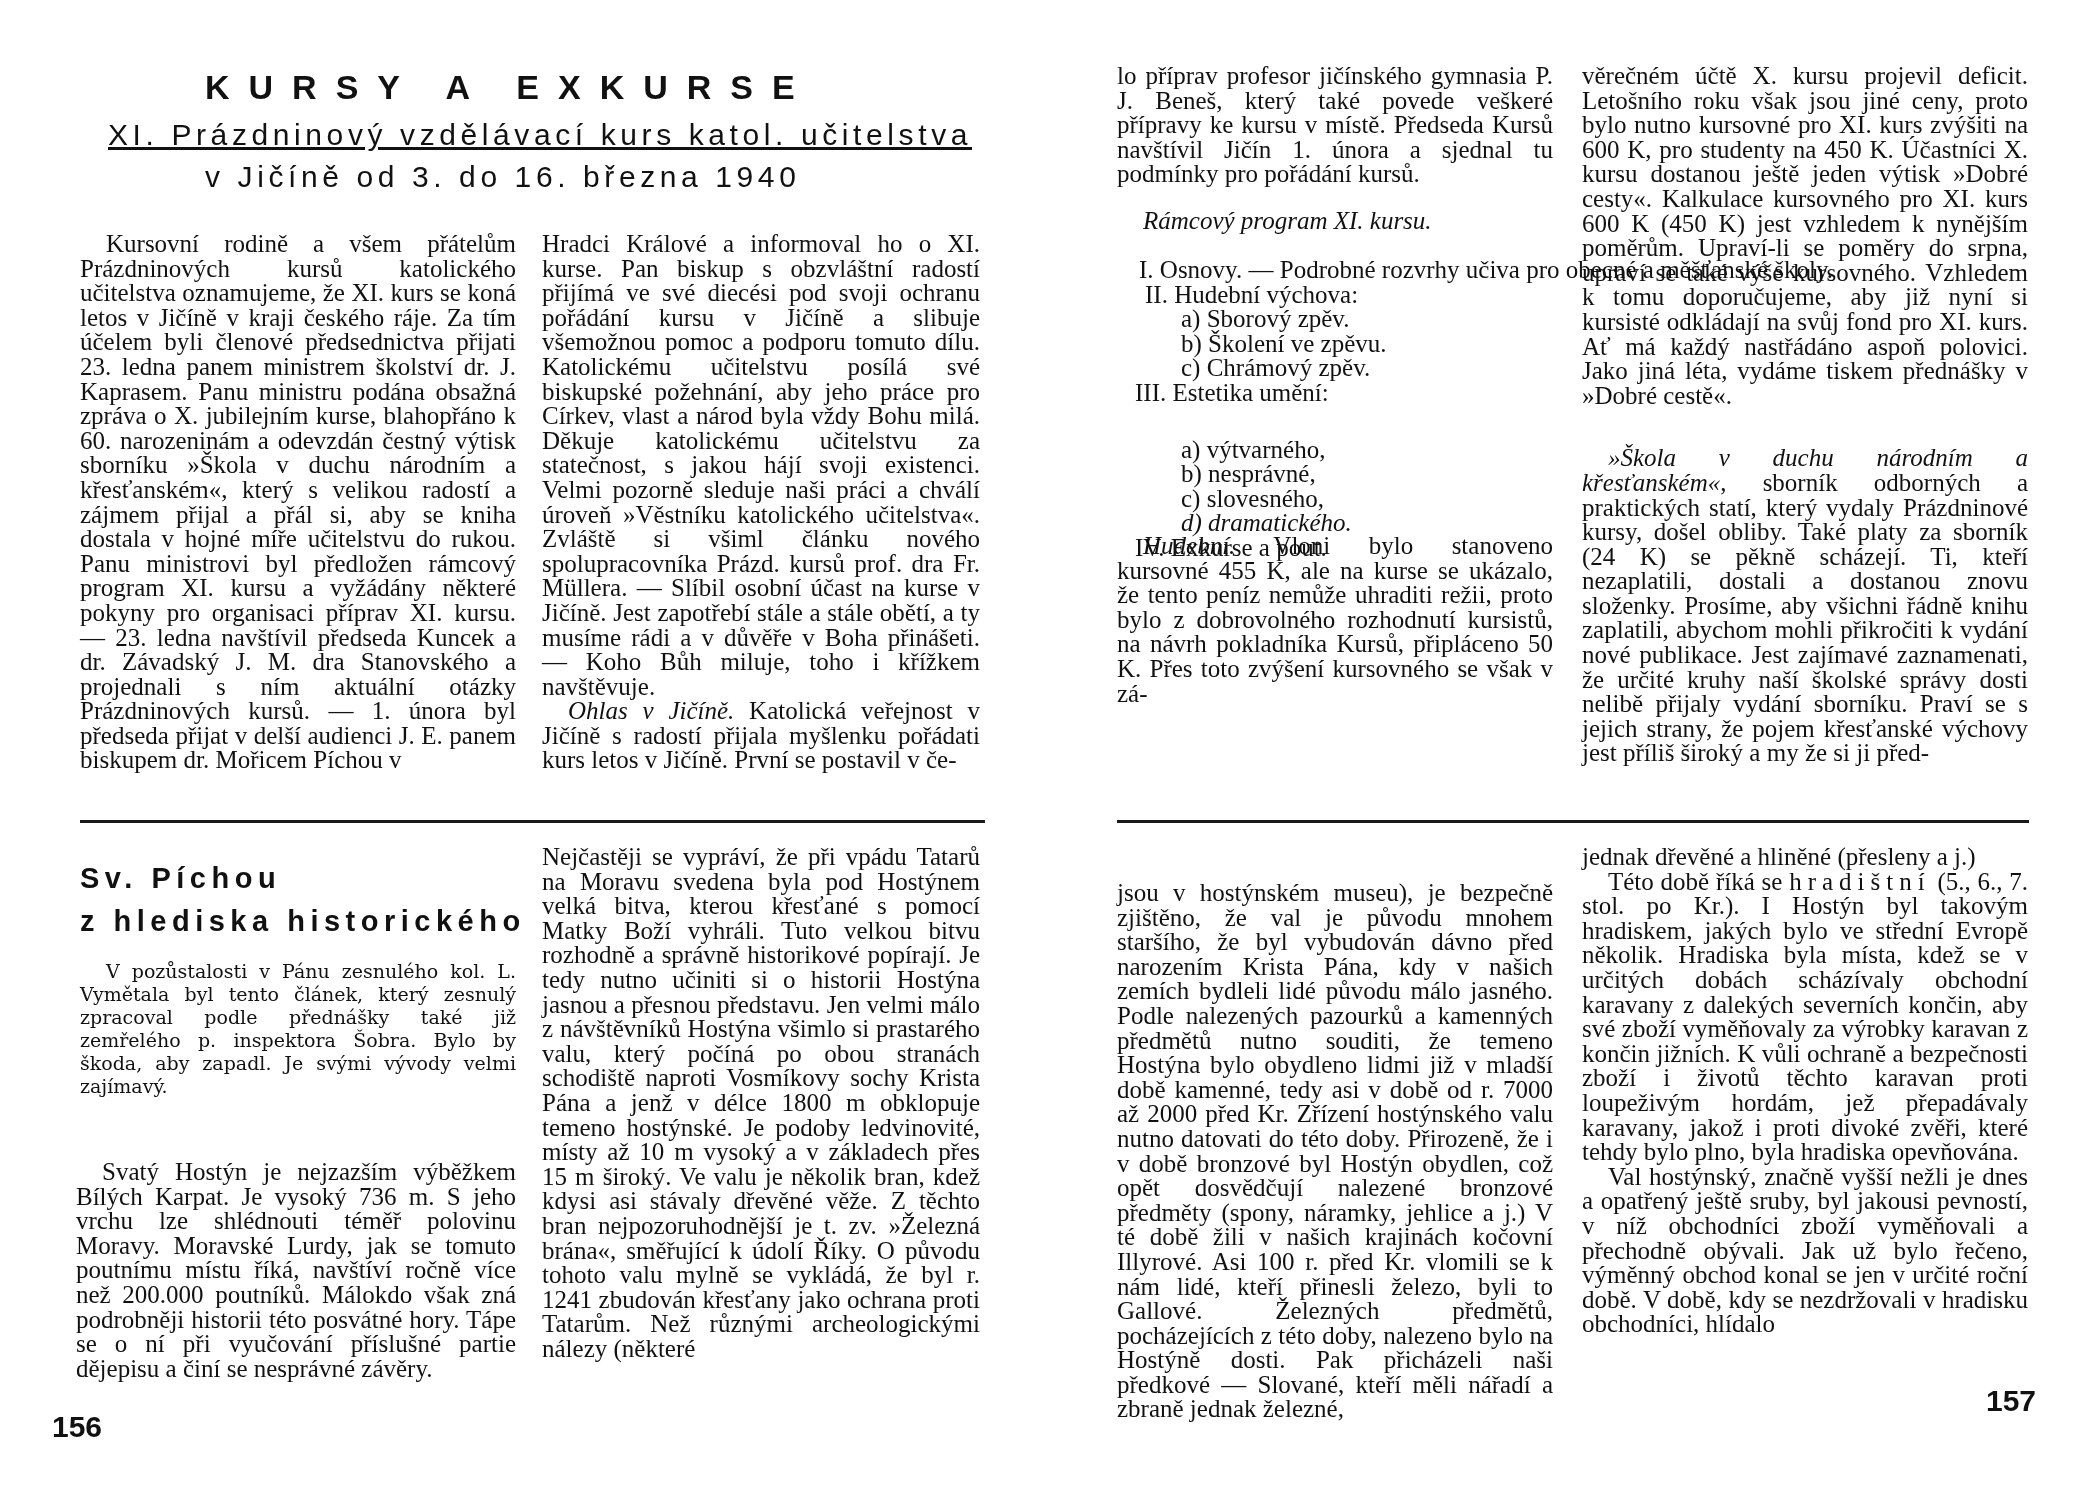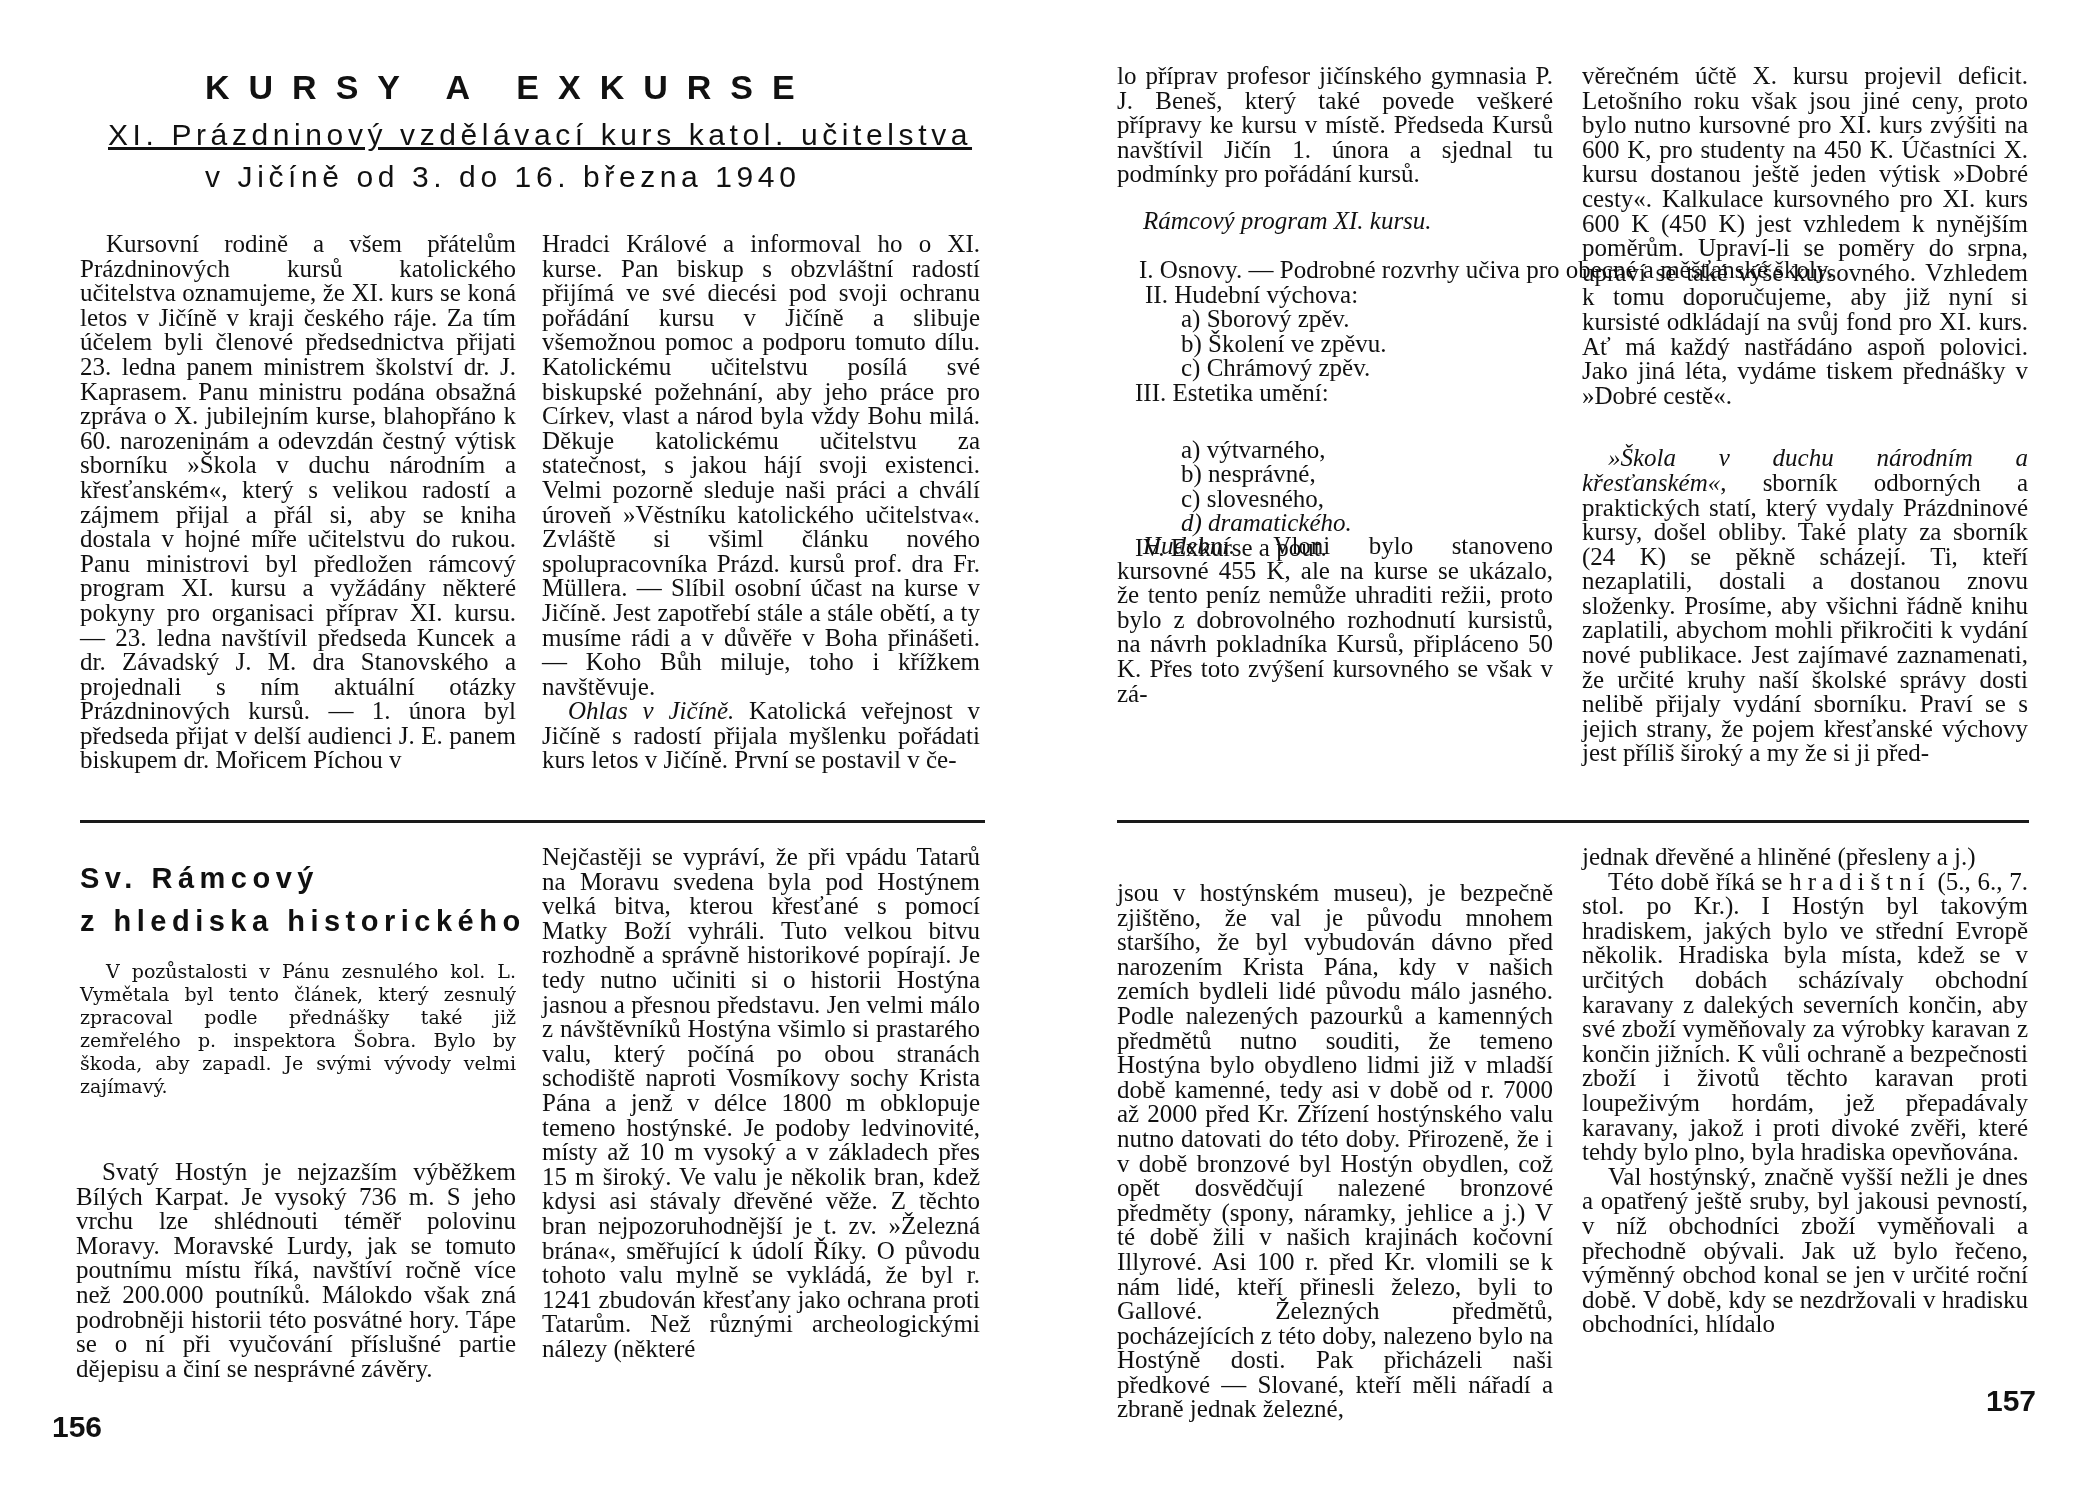--- a/index.html
+++ b/index.html
@@ -35,21 +35,21 @@
     <p>Kursovní rodině a všem přátelům Prázdninových kursů katolického učitelstva oznamujeme, že XI. kurs se koná letos v Jičíně v kraji českého ráje. Za tím účelem byli členové předsednictva přijati 23. ledna panem ministrem školství dr. J. Kaprasem. Panu ministru podána obsažná zpráva o X. jubilejním kurse, blahopřáno k 60. narozeninám a odevzdán čestný výtisk sborníku »Škola v duchu národním a křesťanském«, který s velikou radostí a zájmem přijal a přál si, aby se kniha dostala v hojné míře učitelstvu do rukou. Panu ministrovi byl předložen rámcový program XI. kursu a vyžádány některé pokyny pro organisaci příprav XI. kursu. — 23. ledna navštívil předseda Kuncek a dr. Závadský J. M. dra Stanovského a projednali s ním aktuální otázky Prázdninových kursů. — 1. února byl předseda přijat v delší audienci J. E. panem biskupem dr. Mořicem Píchou v</p>
   </div>
 
   <div class="col" style="left:542px; top:232px; width:438px;">
     <p class="noind">Hradci Králové a informoval ho o XI. kurse. Pan biskup s obzvláštní radostí přijímá ve své diecési pod svoji ochranu pořádání kursu v Jičíně a slibuje všemožnou pomoc a podporu tomuto dílu. Katolickému učitelstvu posílá své biskupské požehnání, aby jeho práce pro Církev, vlast a národ byla vždy Bohu milá. Děkuje katolickému učitelstvu za statečnost, s jakou hájí svoji existenci. Velmi pozorně sleduje naši práci a chválí úroveň »Věstníku katolického učitelstva«. Zvláště si všiml článku nového spolupracovníka Prázd. kursů prof. dra Fr. Müllera. — Slíbil osobní účast na kurse v Jičíně. Jest zapotřebí stále a stále obětí, a ty musíme rádi a v důvěře v Boha přinášeti. — Koho Bůh miluje, toho i křížkem navštěvuje.</p>
     <p><span class="ital">Ohlas v Jičíně.</span><span> Katolická veřejnost v Jičíně s radostí přijala myšlenku pořádati kurs letos v Jičíně. První se postavil v če-</span></p>
   </div>
 
   <div class="rule" style="left:80px; top:820px; width:905px;"></div>
 
-  <div class="sec-title" style="top:862px;">Sv. Rámcový</div>
+  <div class="sec-title" style="top:862px;">Sv. Píchou</div>
   <div class="sec-title" style="top:905px;">z hlediska historického</div>
 
   <div class="col" style="left:80px; top:960px; width:436px;">
     <p class="note">V pozůstalosti v Pánu zesnulého kol. L. Vymětala byl tento článek, který zesnulý zpracoval podle přednášky také již zemřelého p. inspektora Šobra. Bylo by škoda, aby zapadl. Je svými vývody velmi zajímavý.</p>
   </div>
 
   <div class="col" style="left:76px; top:1160px; width:440px;">
     <p>Svatý Hostýn je nejzazším výběžkem Bílých Karpat. Je vysoký 736 m. S jeho vrchu lze shlédnouti téměř polovinu Moravy. Moravské Lurdy, jak se tomuto poutnímu místu říká, navštíví ročně více než 200.000 poutníků. Málokdo však zná podrobněji historii této posvátné hory. Tápe se o ní při vyučování příslušné partie dějepisu a činí se nesprávné závěry.</p>
   </div>
 

